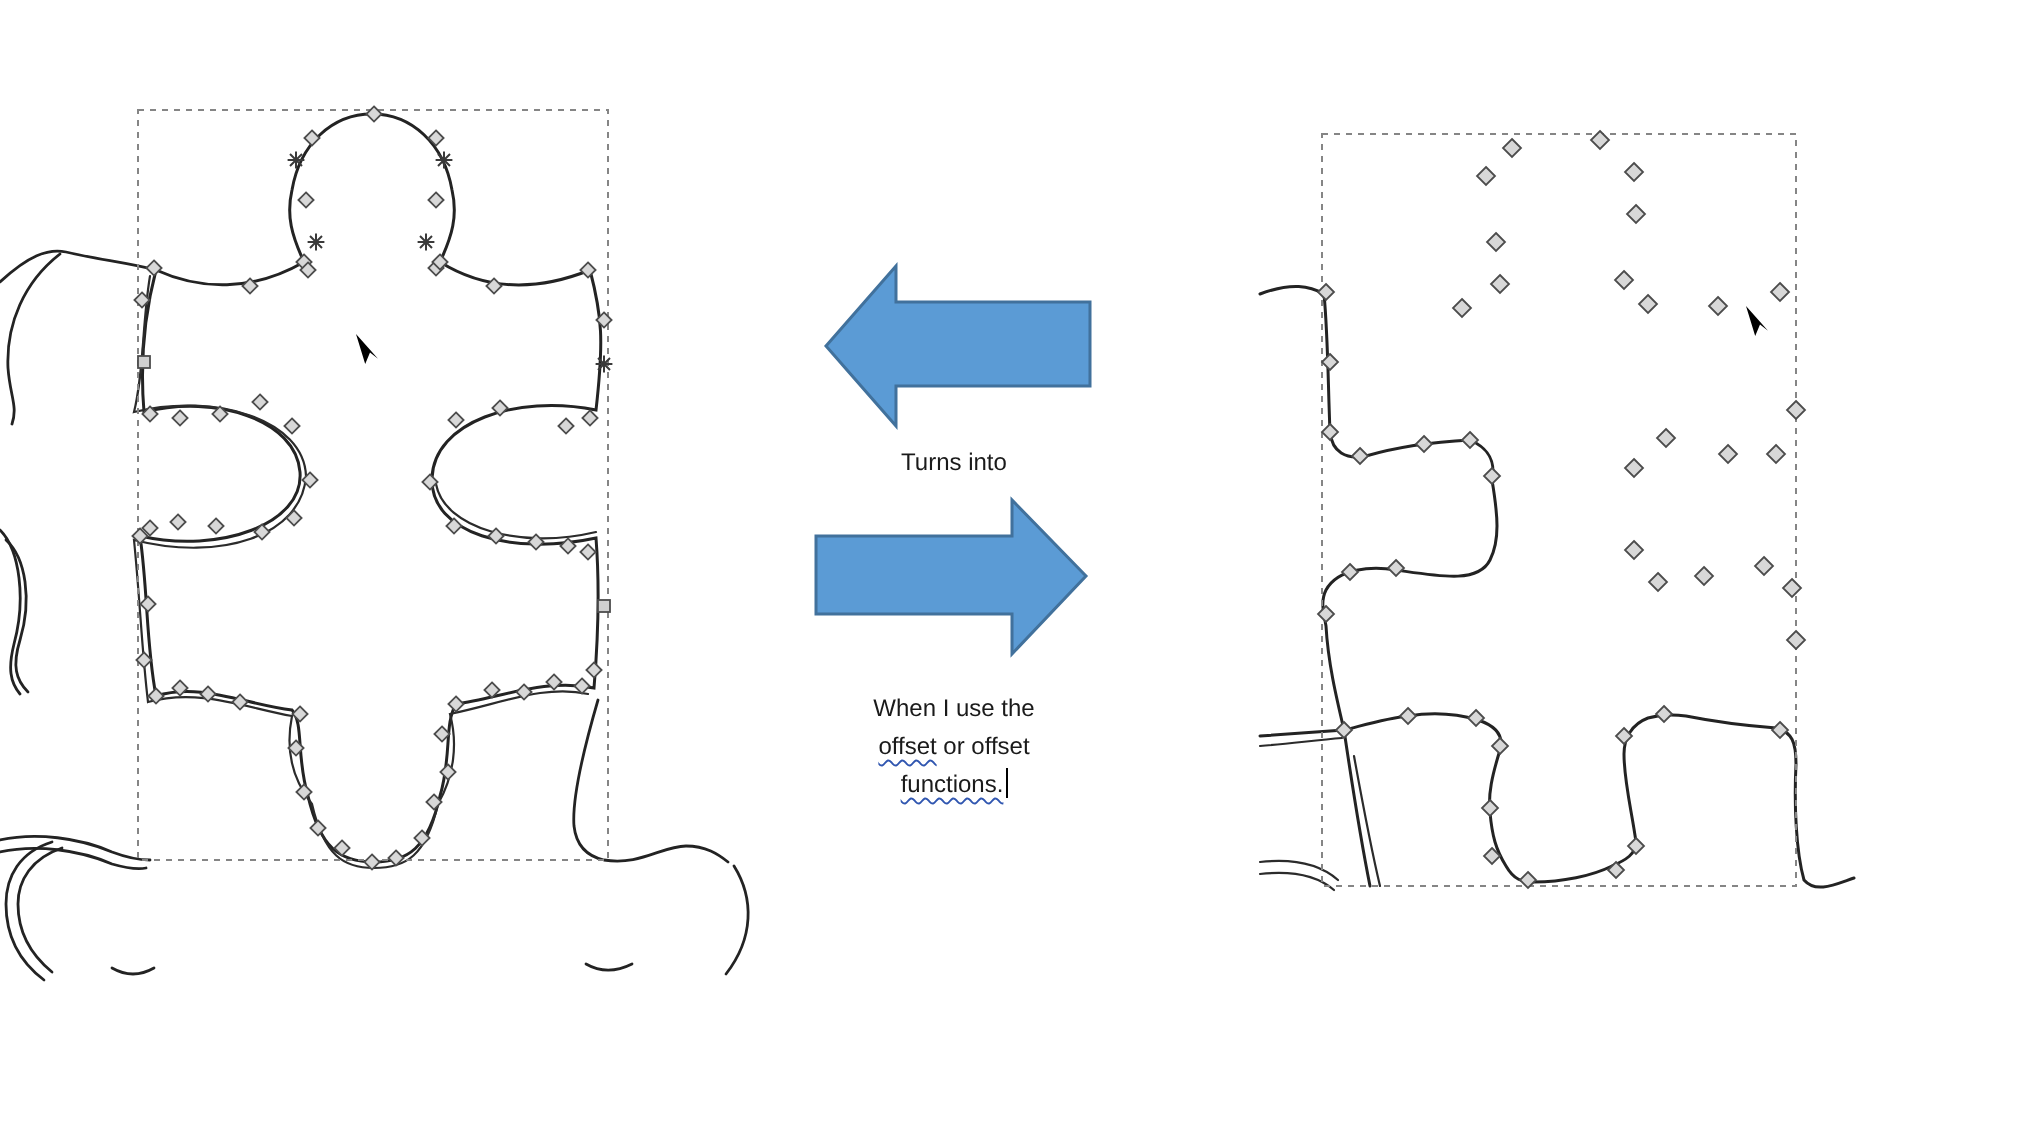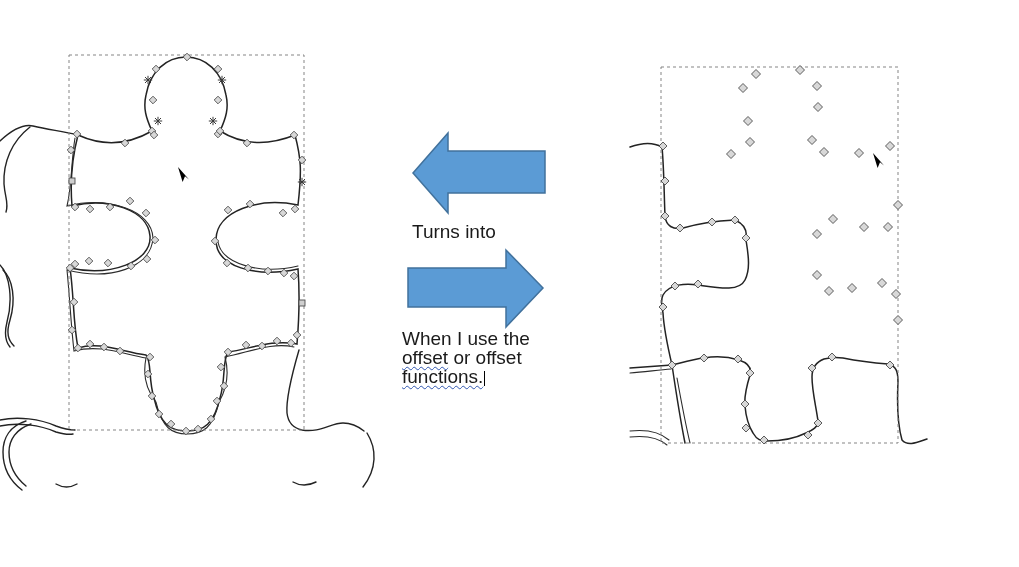--- a/index.html
+++ b/index.html
@@ -13,25 +13,25 @@
   #scene-svg{position:absolute;left:0;top:0;}
   .outline{fill:none;stroke:#232323;stroke-width:1.5;stroke-linecap:round;}
   .dbl{fill:none;stroke:#2b2b2b;stroke-width:1.1;stroke-linecap:round;}
   .nb{fill:none;stroke:#232323;stroke-width:1.4;stroke-linecap:round;}
   .pt{fill:#d8d8d8;stroke:#4c4c4c;stroke-width:0.9;}
   .sq{fill:#cfcfcf;stroke:#4c4c4c;stroke-width:0.9;}
   .burst{fill:none;stroke:#3a3a3a;stroke-width:1;}
   .selbox{fill:none;stroke:#858585;stroke-width:1;stroke-dasharray:3 3;}
   .cursor{fill:#000000;stroke:none;}
   .mid-label{
-    position:absolute;color:#1a1a1a;font-size:19px;line-height:19px;
-    white-space:nowrap;
+    position:absolute;color:#1a1a1a;font-size:12px;line-height:19px;
+    text-align:center;white-space:nowrap;
   }
   #turns-into{left:412px;top:222px;width:130px;}
-  #caption{left:402px;top:329px;width:150px;}
+  #caption{left:402px;top:345px;width:150px;}
   .squiggle{
     text-decoration-line:underline;
     text-decoration-style:wavy;
     text-decoration-thickness:1px;
     text-underline-offset:2px;
   }
   .caret{
     display:inline-block;width:1px;height:15px;background:#000;
     vertical-align:-3px;margin-left:1px;
   }

